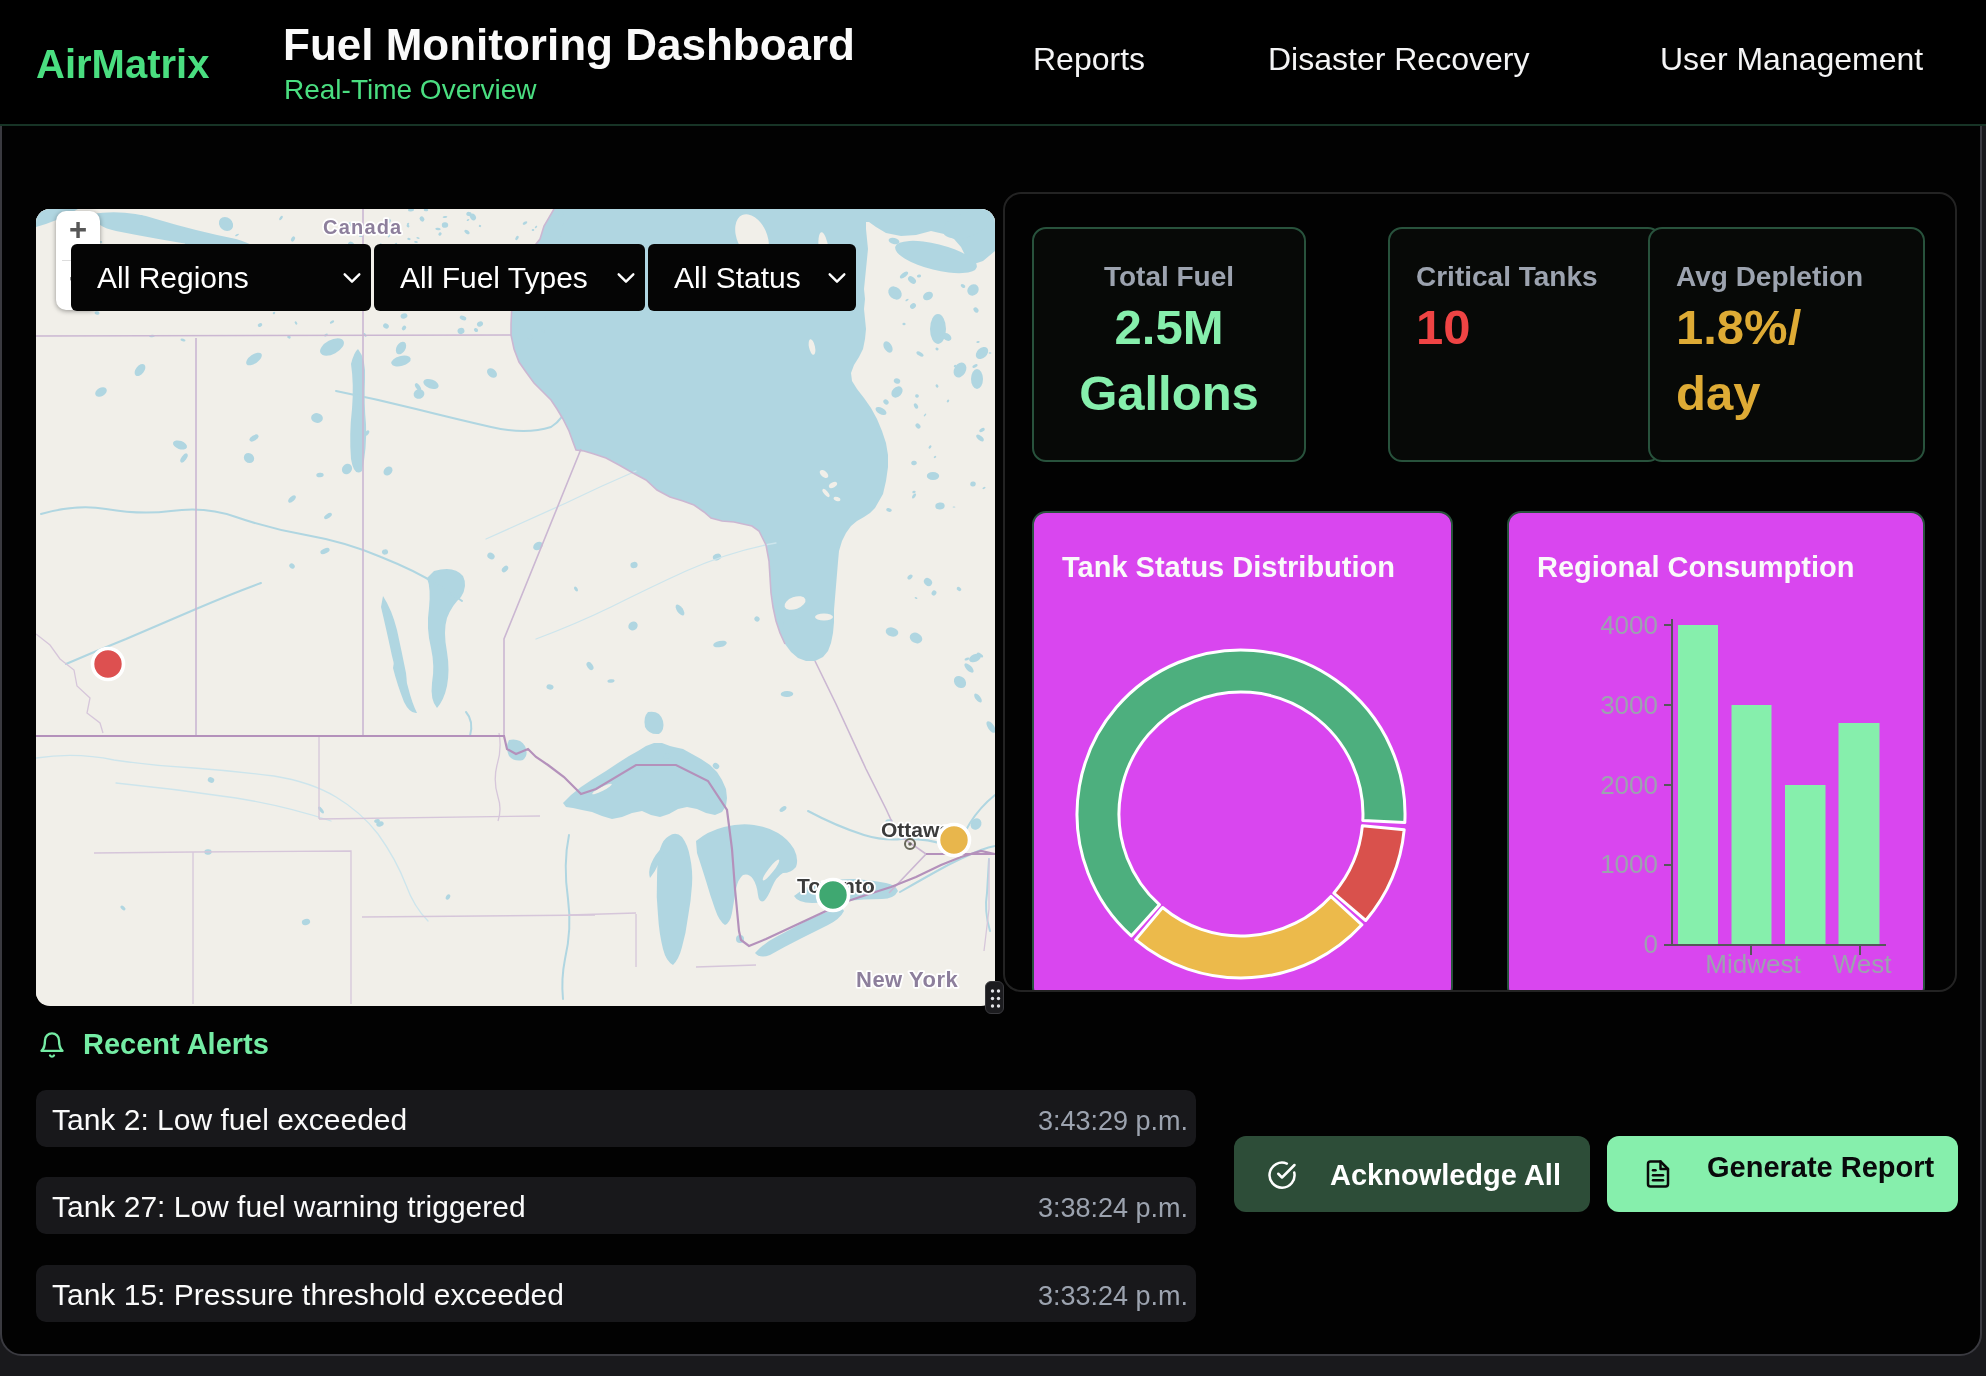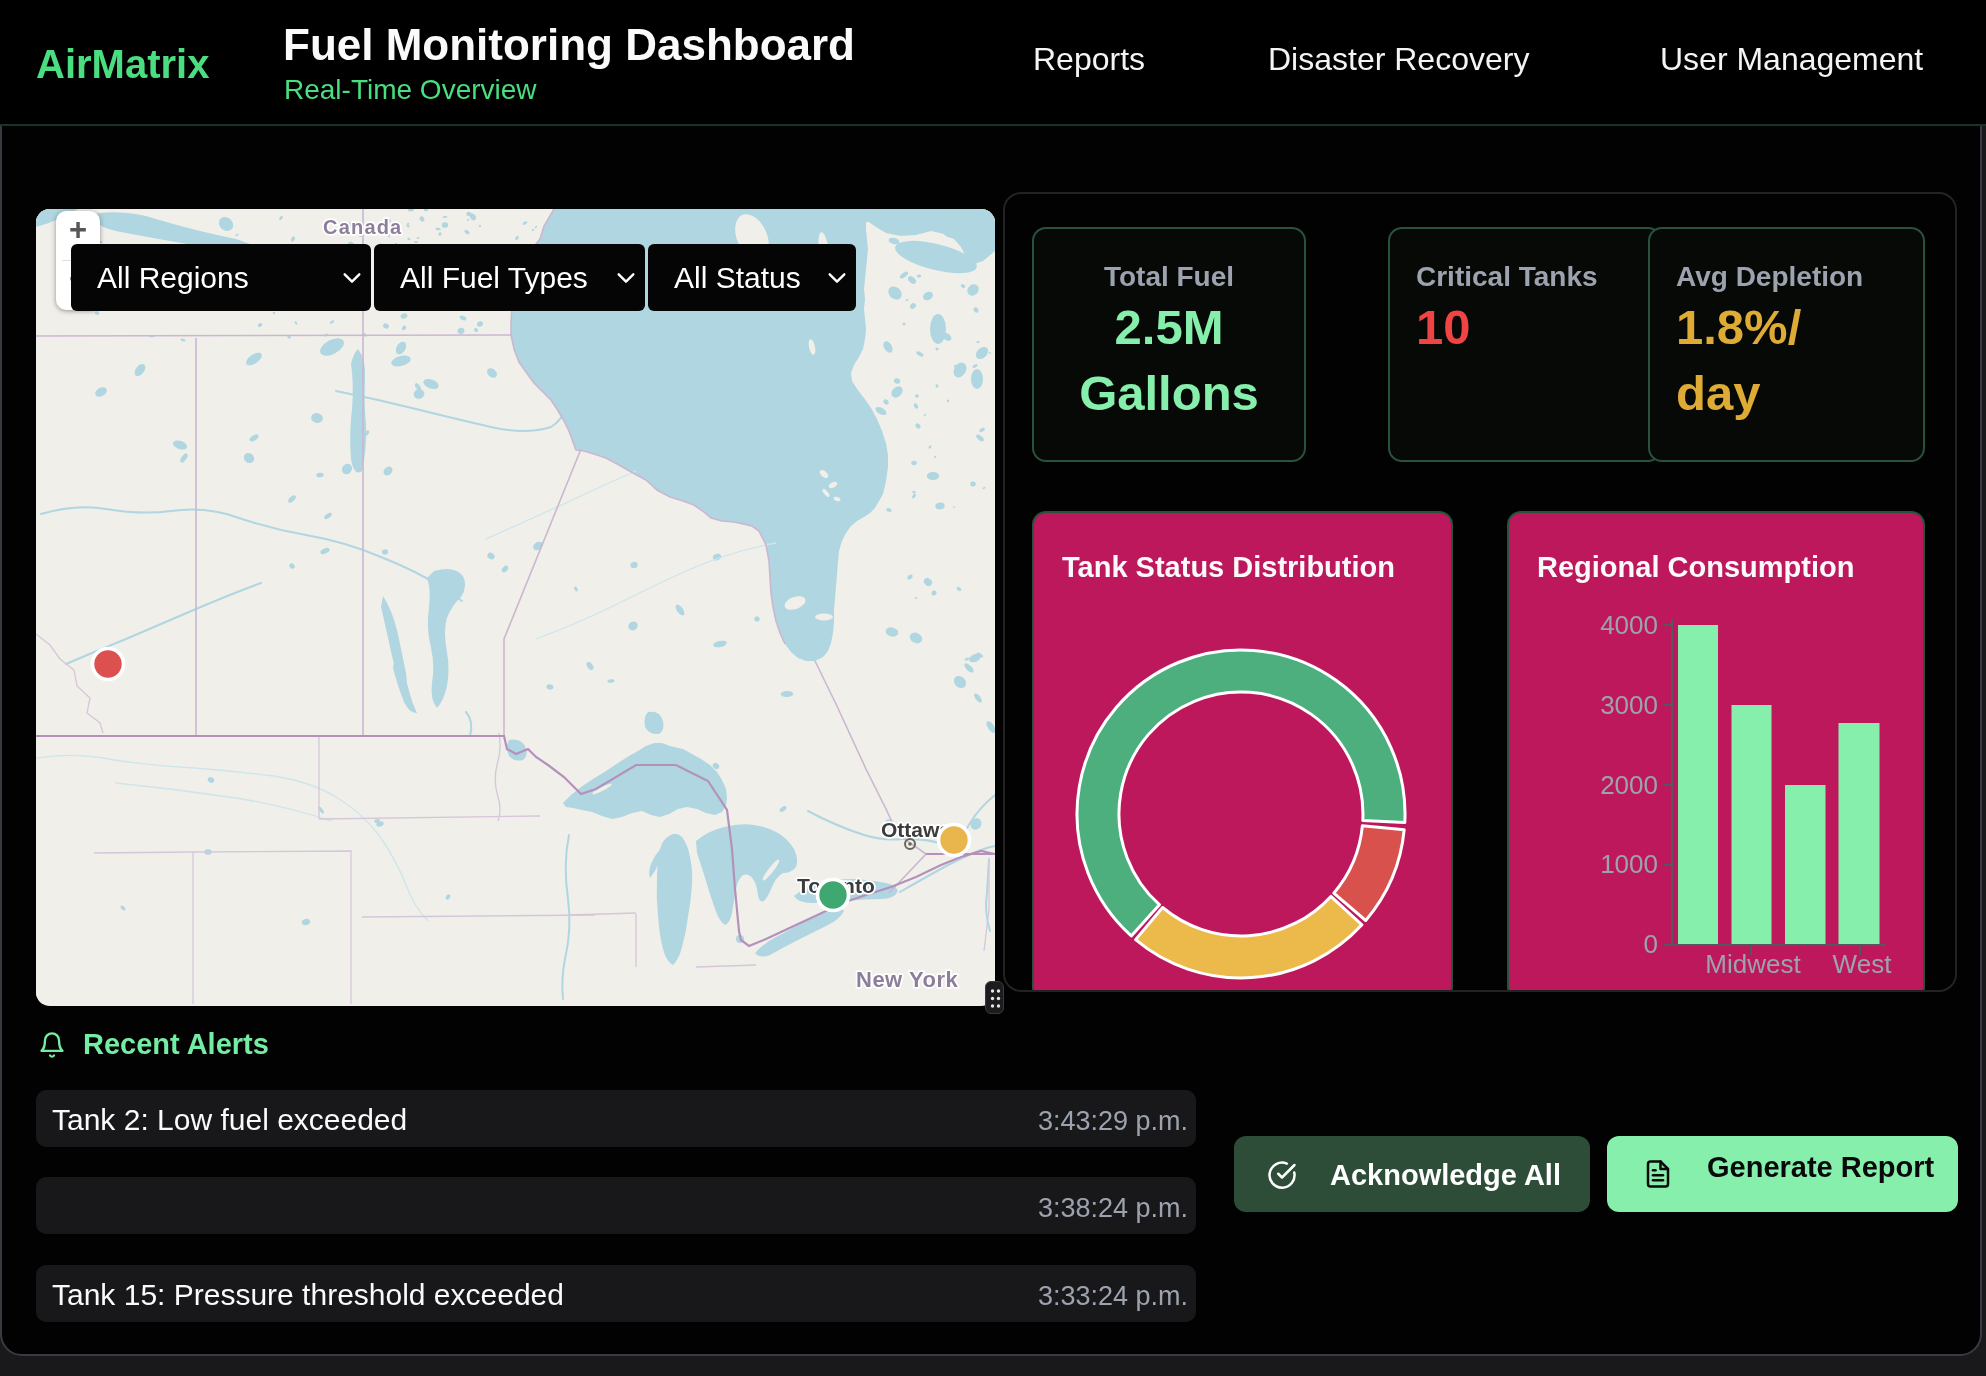--- a/index.html
+++ b/index.html
@@ -22,21 +22,21 @@
   .pill { position:absolute; top:244px; height:67px; background:#050505; border-radius:6px;
     color:#fff; font-size:30px; font-weight:500; line-height:67px; padding-left:26px; letter-spacing:0px; }
   .pill svg { position:absolute; right:8px; top:23px; }
   
   #rpanel { position:absolute; left:1003px; top:192px; width:954px; height:800px;
     border:2px solid #232323; border-radius:18px; background:#020202; overflow:hidden; }
   .scard { position:absolute; top:33px; height:235px; background:#070907;
     border:2px solid #28523c; border-radius:14px; padding:32px 26px; }
   .slabel { font-size:28px; font-weight:600; color:#9ca3af; }
   .sval { margin-top:1px; font-size:49px; font-weight:700; line-height:66px; }
-  .ccard { position:absolute; top:317px; height:490px; background:#be185d;
+  .ccard { position:absolute; top:317px; height:490px; background:#d946ef;
     border:2px solid #28523c; border-radius:14px; }
   .ctitle { position:absolute; left:28px; top:38px; font-size:29px; font-weight:700; color:#fafafa; }
   
   #alerttitle { position:absolute; left:83px; top:1028px; font-size:29px; font-weight:700; color:#74eca4; }
   .arow { position:absolute; left:36px; width:1160px; height:57px; background:#18181b; border-radius:10px; }
   .atext { position:absolute; left:16px; top:13px; font-size:30px; font-weight:500; color:#fafafa; }
   .atime { position:absolute; right:8px; top:16px; font-size:27px; font-weight:400; color:#9ca3af; }
   .btn { position:absolute; top:1136px; height:76px; border-radius:12px; font-size:29px; font-weight:700; }
   #btnack { left:1234px; width:356px; background:#2d4d38; color:#fff; }
   #btngen { left:1607px; width:351px; background:#86efac; color:#09090b; }
@@ -496,20 +496,21 @@
 <svg id="bell" style="position:absolute; left:38px; top:1030px;" width="28" height="30" viewBox="0 0 24 24" fill="none" stroke="#74eca4" stroke-width="2" stroke-linecap="round" stroke-linejoin="round">
     <path d="M18 8a6 6 0 0 0-12 0c0 7-3 9-3 9h18s-3-2-3-9"></path>
     <path d="M13.7 21a2 2 0 0 1-3.4 0"></path>
   </svg>
 <div id="alerttitle">Recent Alerts</div>
 <div class="arow" style="top:1090px;">
     <div class="atext">Tank 2: Low fuel exceeded</div>
     <div class="atime">3:43:29 p.m.</div>
   </div>
 <div class="arow" style="top:1177px;">
+    <div class="atext">Tank 27: Low fuel warning triggered</div>
     <div class="atime">3:38:24 p.m.</div>
   </div>
 <div class="arow" style="top:1265px;text-align:center;">
     <div class="atext">Tank 15: Pressure threshold exceeded</div>
     <div class="atime">3:33:24 p.m.</div>
   </div>
 
 <div class="btn" id="btnack">
   <svg style="position:absolute;left:33px;top:24px;" width="30" height="30" viewBox="0 0 24 24" fill="none" stroke="#fff" stroke-width="2" stroke-linecap="round" stroke-linejoin="round">
       <path d="M21.8 10a10 10 0 1 1-5.9-7.1"></path>

